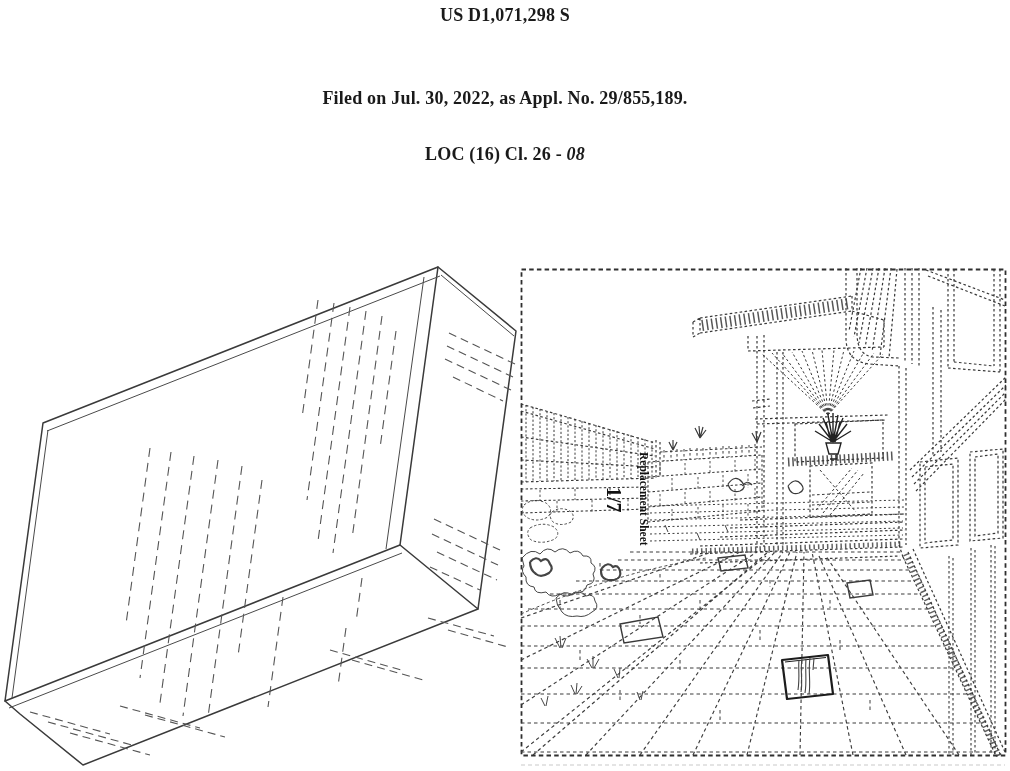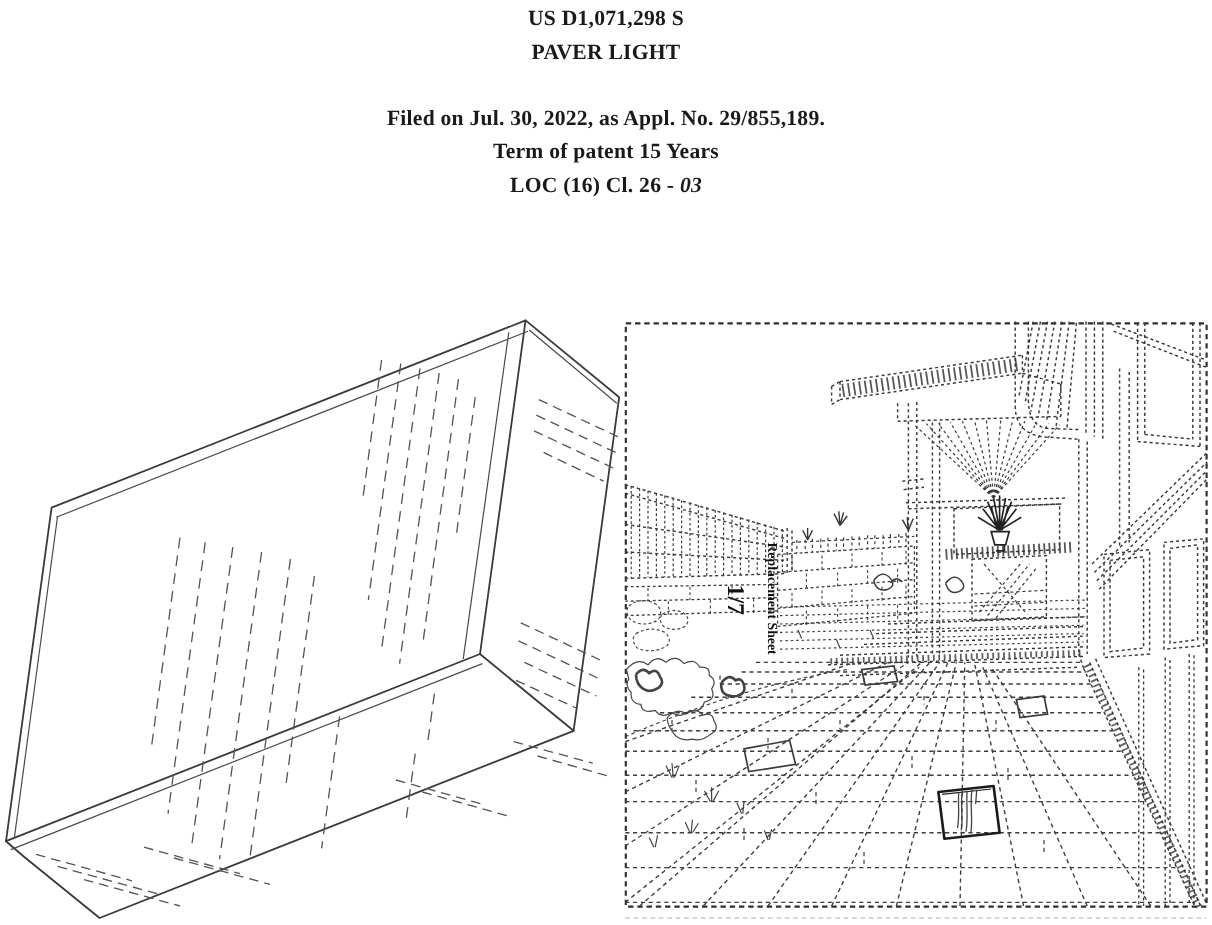--- a/index.html
+++ b/index.html
@@ -13,24 +13,22 @@
   #fig-left{left:0;top:260px;}
   #fig-right{left:518px;top:264px;}
   svg text{font-family:"Liberation Serif","DejaVu Serif",serif;}
 </style>
 </head>
 <body>
 
 <div class="page">
 
   <div class="hdr l1">US D1,071,298 S</div>
-  <div class="hdr l2">PAVER LIGHT</div>
   <div class="hdr l3">Filed on Jul. 30, 2022, as Appl. No. 29/855,189.</div>
-  <div class="hdr l4">Term of patent 15 Years</div>
-  <div class="hdr l5"><span>LOC (16) Cl. 26 - </span><i>03</i></div>
+  <div class="hdr l5"><span>LOC (16) Cl. 26 - </span><i>08</i></div>
 
   <svg id="fig-left" width="520" height="511" viewBox="0 260 520 511">
     <g stroke="#3a3a3a" fill="none" stroke-width="1.5" stroke-linejoin="round" stroke-linecap="round">
       <path d="M43,423 L438,267 L400,545 L5,701 Z"></path>
       <path d="M438,267 L516,331 L478,609 L400,545"></path>
       <path d="M5,701 L20,714 L83,765 L478,609"></path>
     </g>
     <g stroke="#4a4a4a" fill="none" stroke-width="1">
       <path d="M47,431 L440,276 M424,277 L386,549 M9,708 L402,553 M48,430 L12,698 M441,275 L514,336"></path>
     </g>

